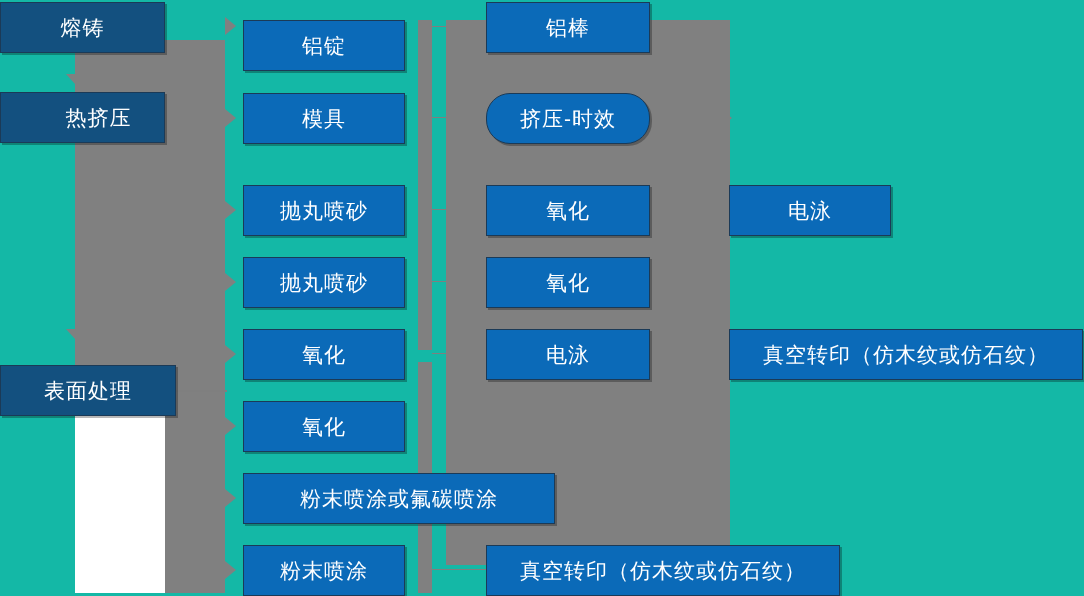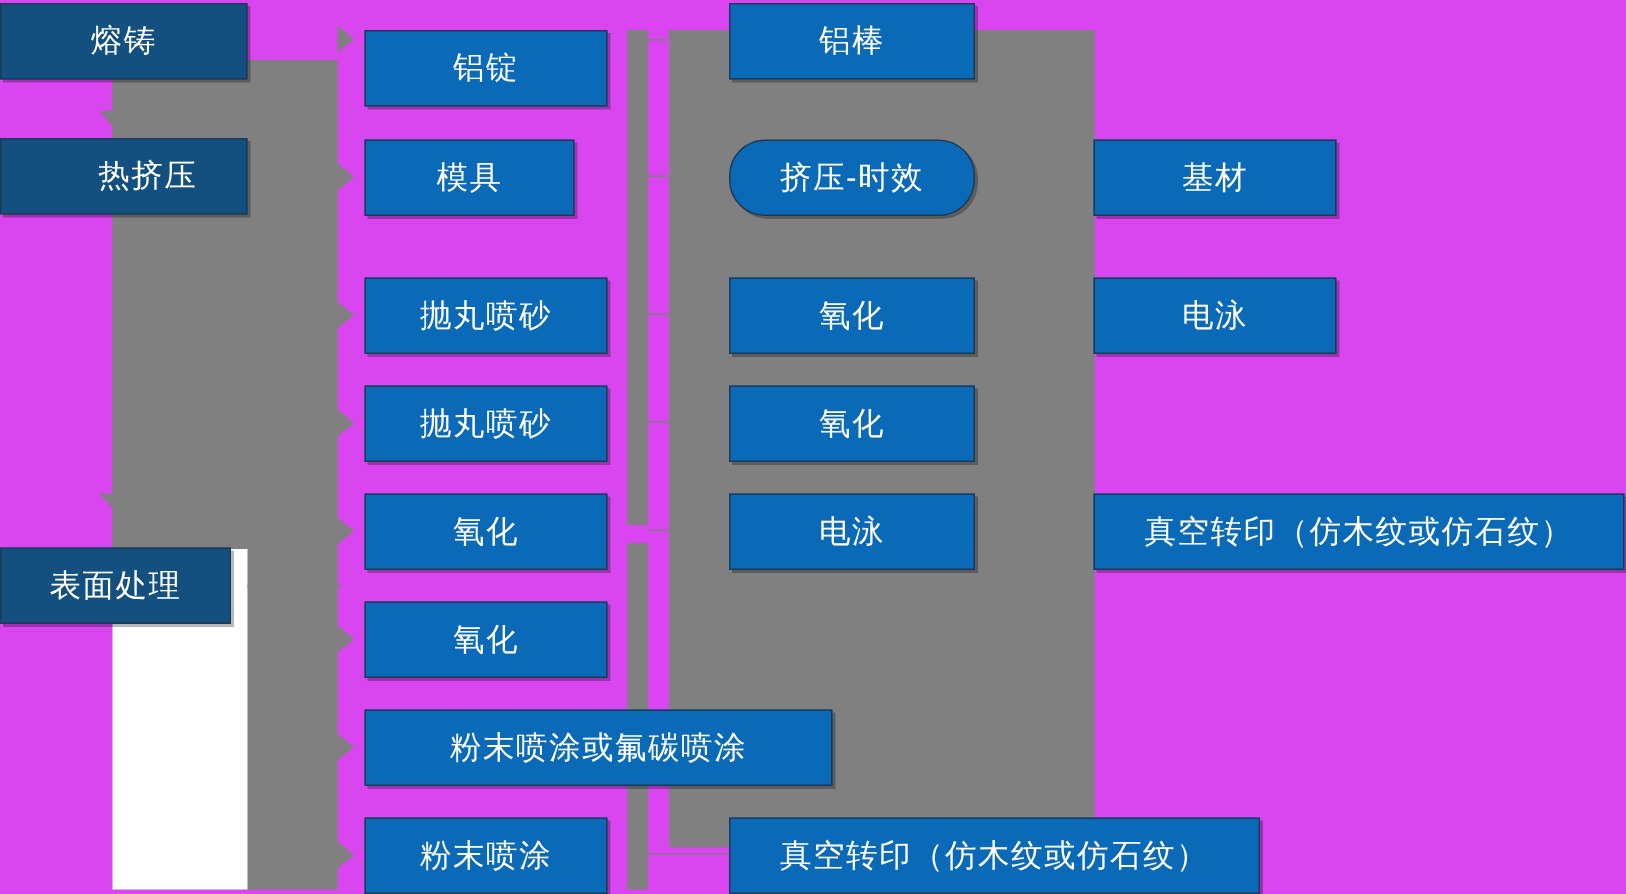--- a/index.html
+++ b/index.html
@@ -7,21 +7,21 @@
     padding: 0;
     background: #ffffff;
   }
   body {
     font-family: "Liberation Sans", "DejaVu Sans", sans-serif;
   }
   #canvas {
     position: relative;
     width: 1084px;
     height: 596px;
-    background: #d946ef;
+    background: #14b8a6;
     overflow: hidden;
   }
 
   
   .gray {
     position: absolute;
     background: #808080;
   }
   .gray-arrow-r {
     position: absolute;
@@ -131,28 +131,28 @@
     <div class="shaft" style="width:22px;"></div>
       <div class="head"></div>
   </div>
 
   <div class="box dark" style="left:0px; top:2px; width:165px; height:51px;">
     <span>熔铸</span>
   </div>
   <div class="box dark" style="left:0px; top:92px; width:165px; height:51px;padding-left:32px;">
     <span>热挤压</span>
   </div>
-  <div class="box dark" style="left:0px; top:365px; width:154px; height:51px;">
+  <div class="box dark" style="left:0px; top:365px; width:176px; height:51px;">
     <span>表面处理</span>
   </div>
 
   <div class="box light" style="left:243px; top:20px; width:162px; height:51px;">
     <span>铝锭</span>
   </div>
-  <div class="box light" style="left:243px; top:93px; width:140px; height:51px;">
+  <div class="box light" style="left:243px; top:93px; width:162px; height:51px;">
     <span>模具</span>
   </div>
   <div class="box light" style="left:243px; top:185px; width:162px; height:51px;">
     <span>抛丸喷砂</span>
   </div>
   <div class="box light" style="left:243px; top:257px; width:162px; height:51px;">
     <span>抛丸喷砂</span>
   </div>
   <div class="box light" style="left:243px; top:329px; width:162px; height:51px;">
     <span>氧化</span>
@@ -179,23 +179,20 @@
   <div class="box light" style="left:486px; top:257px; width:164px; height:51px;">
     <span>氧化</span>
   </div>
   <div class="box light" style="left:486px; top:329px; width:164px; height:51px;">
     <span>电泳</span>
   </div>
   <div class="box light" style="left:486px; top:545px; width:354px; height:51px;">
     <span>真空转印（仿木纹或仿石纹）</span>
   </div>
 
-  <div class="box light" style="left:729px; top:93px; width:162px; height:51px;">
-    <span>基材</span>
-  </div>
   <div class="box light" style="left:729px; top:185px; width:162px; height:51px;">
     <span>电泳</span>
   </div>
   <div class="box light" style="left:729px; top:329px; width:354px; height:51px;">
     <span>真空转印（仿木纹或仿石纹）</span>
   </div>
 
 </div>
 
 </body></html>

